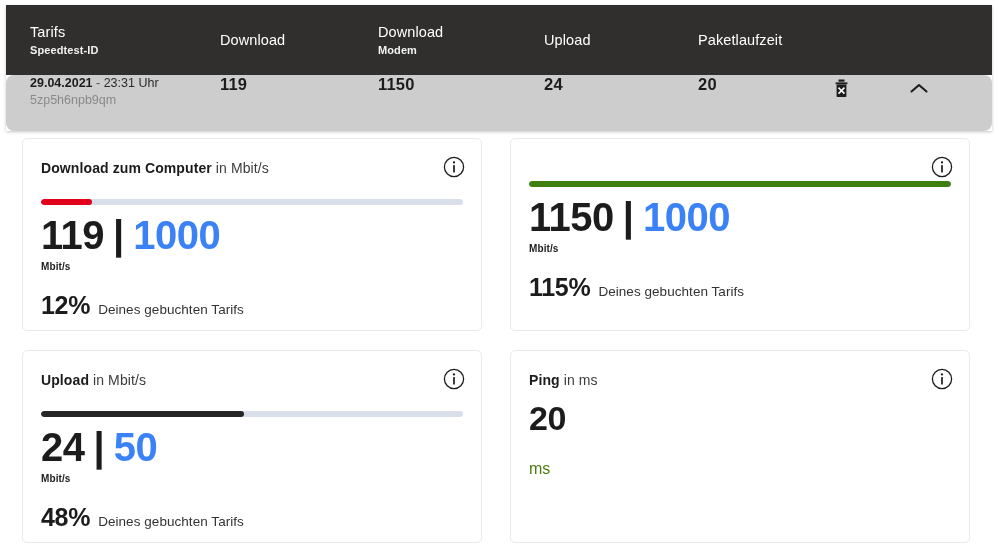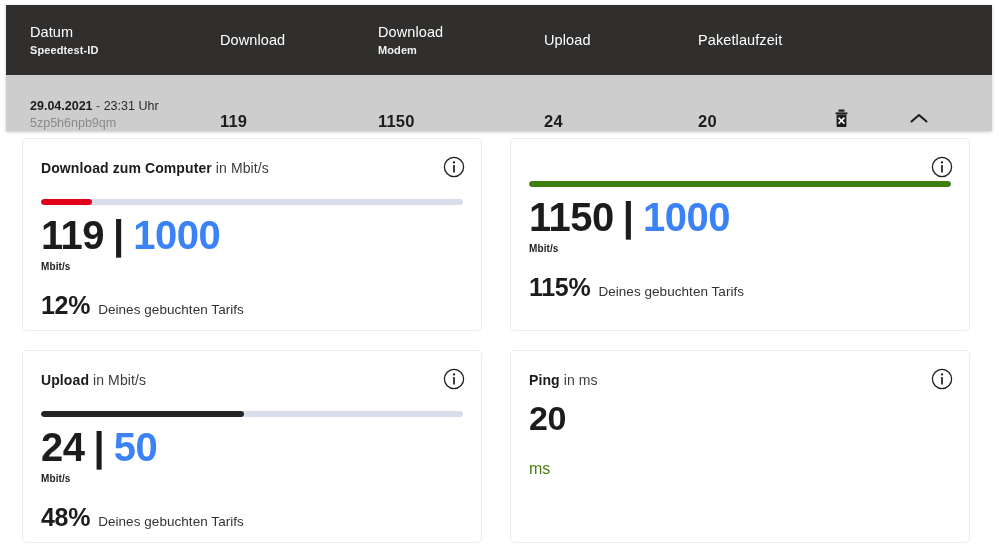--- a/index.html
+++ b/index.html
@@ -57,22 +57,23 @@
     line-height: 16px;
     margin-top: 1px;
     color: #f2f2f2;
     letter-spacing: 0.1px;
   }
 
   .table-row {
     background: #cdcdcd;
     height: 56px;
     display: flex;
-    align-items: flex-end;
-    color: #1c1c1c;
+    align-items: flex-start;
+    color: #1c1c1c;
+    border-radius: 8px;
   }
 
   .td {
     box-sizing: border-box;
   }
   .cell-date-main {
     font-size: 12.5px;
     line-height: 16px;
     color: #2b2b2b;
   }
@@ -236,21 +237,21 @@
 </style>
 </head>
 <body>
 
 <div class="page">
 
   <div class="result-table">
 
     <div class="table-head">
       <div class="th col-date">
-        <div class="th-main">Datum</div>
+        <div class="th-main">Tarifs</div>
         <div class="th-sub">Speedtest-ID</div>
       </div>
       <div class="th col-dlc">
         <div class="th-main">Download</div>
       </div>
       <div class="th col-dlm">
         <div class="th-main">Download</div>
         <div class="th-sub">Modem</div>
       </div>
       <div class="th col-ul">

